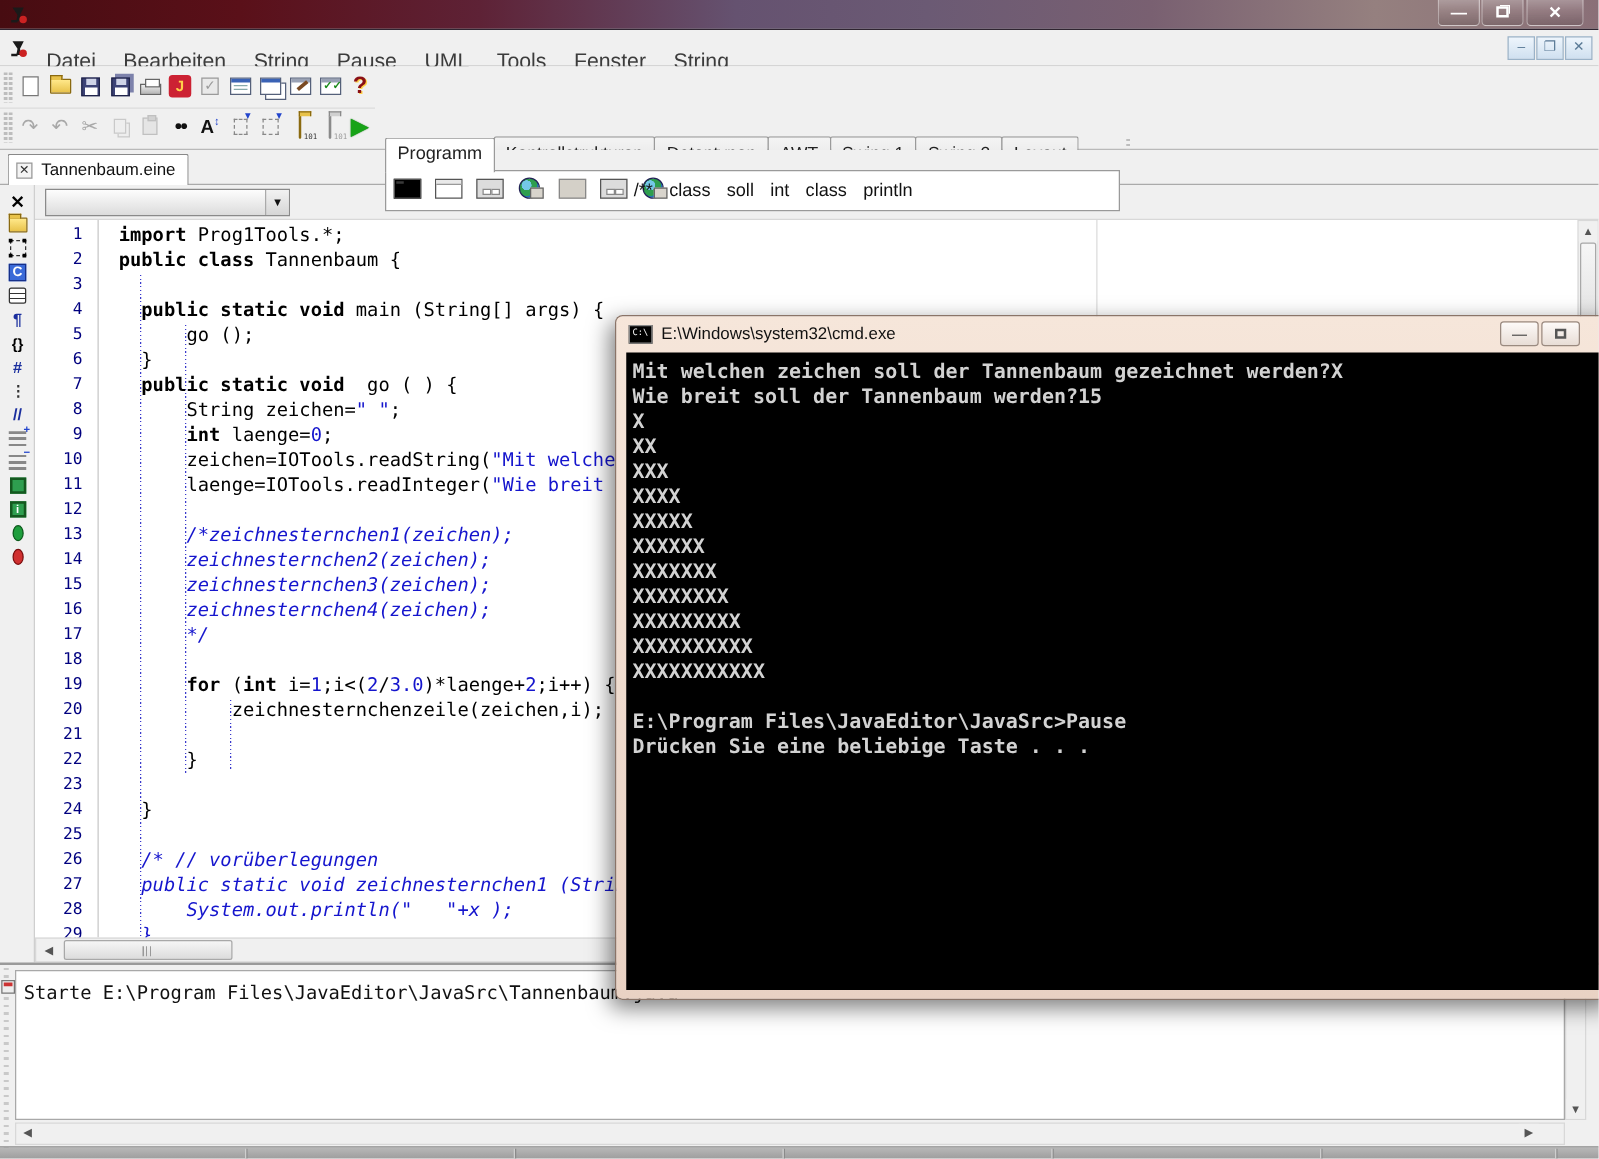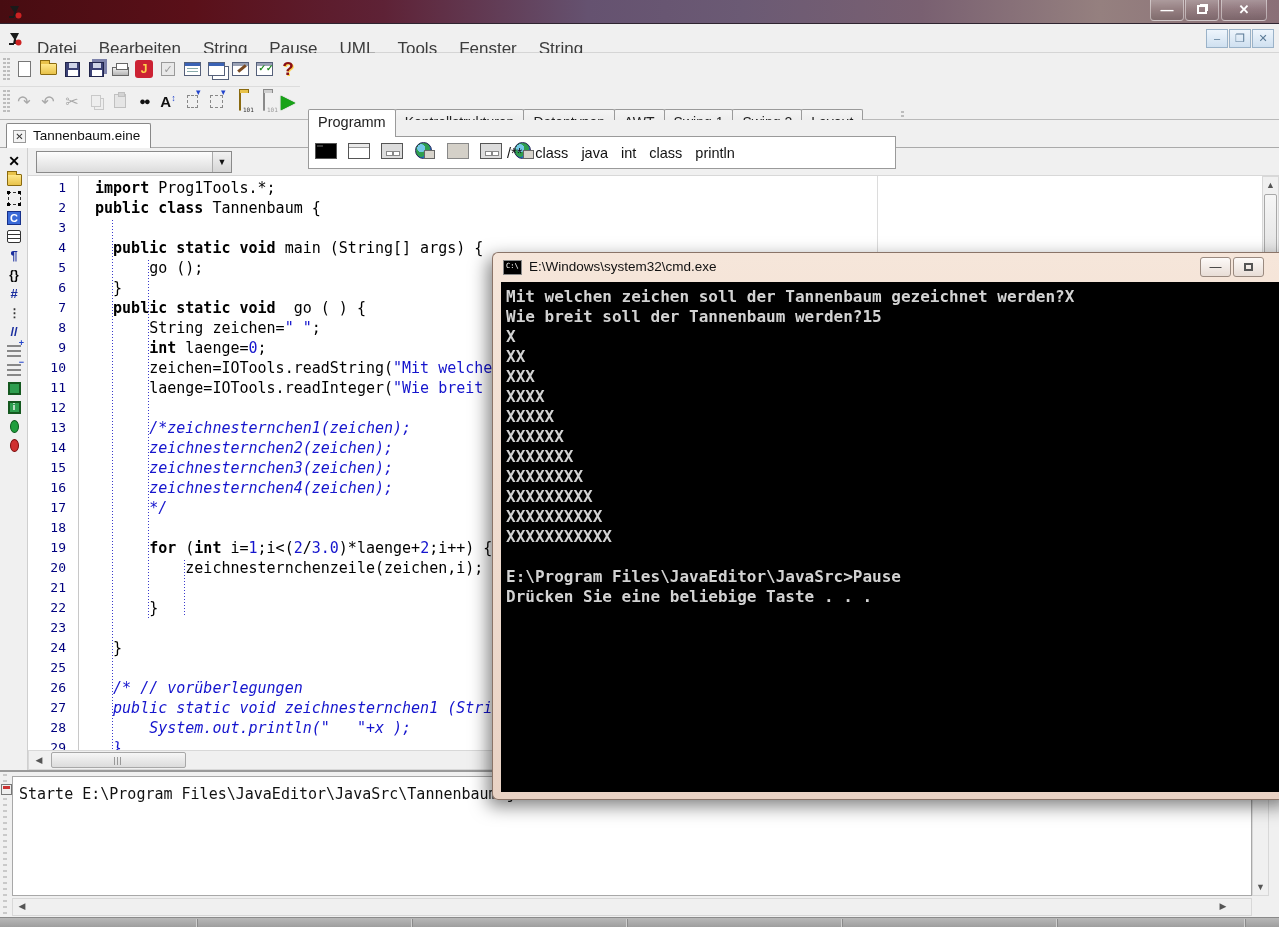--- a/index.html
+++ b/index.html
@@ -282,21 +282,21 @@
         </span><span class="tbico">
           <span class="fol101 gray"><span class="mini-folder"></span><span class="lbl">101</span></span>
         </span><span class="tbico">
           <span class="run-tri">▶</span>
         </span></div>
 
     <div id="palette">
       <div id="palette-tabs"><span class="ptab active">Programm</span><span class="ptab">Kontrollstrukturen</span><span class="ptab">Datentypen</span><span class="ptab">AWT</span><span class="ptab">Swing 1</span><span class="ptab">Swing 2</span><span class="ptab">Layout</span></div>
       <div id="palette-body">
         <div id="palette-icons"><span class="pico"><span class="pwin console"></span></span><span class="pico"><span class="pwin frame"></span></span><span class="pico"><span class="pwin dlg"></span></span><span class="pico"><span class="globe"></span></span><span class="pico"><span class="pwin panel"></span></span><span class="pico"><span class="pwin dlg"></span></span><span class="pico"><span class="globe"></span></span></div>
-        <div id="palette-text"><span class="ptxt">/**</span><span class="ptxt">class</span><span class="ptxt">java</span><span class="ptxt">int</span><span class="ptxt">class</span><span class="ptxt">println</span></div>
+        <div id="palette-text"><span class="ptxt">/**</span><span class="ptxt">class</span><span class="ptxt">soll</span><span class="ptxt">int</span><span class="ptxt">class</span><span class="ptxt">println</span></div>
       </div>
     </div>
     <div class="gripper" id="band-gripper2"></div>
   </div>
 
   <div id="filetab-row">
     <div id="file-tab">
       <span class="closebox">✕</span>
       <span>Tannenbaum.eine</span>
     </div>

